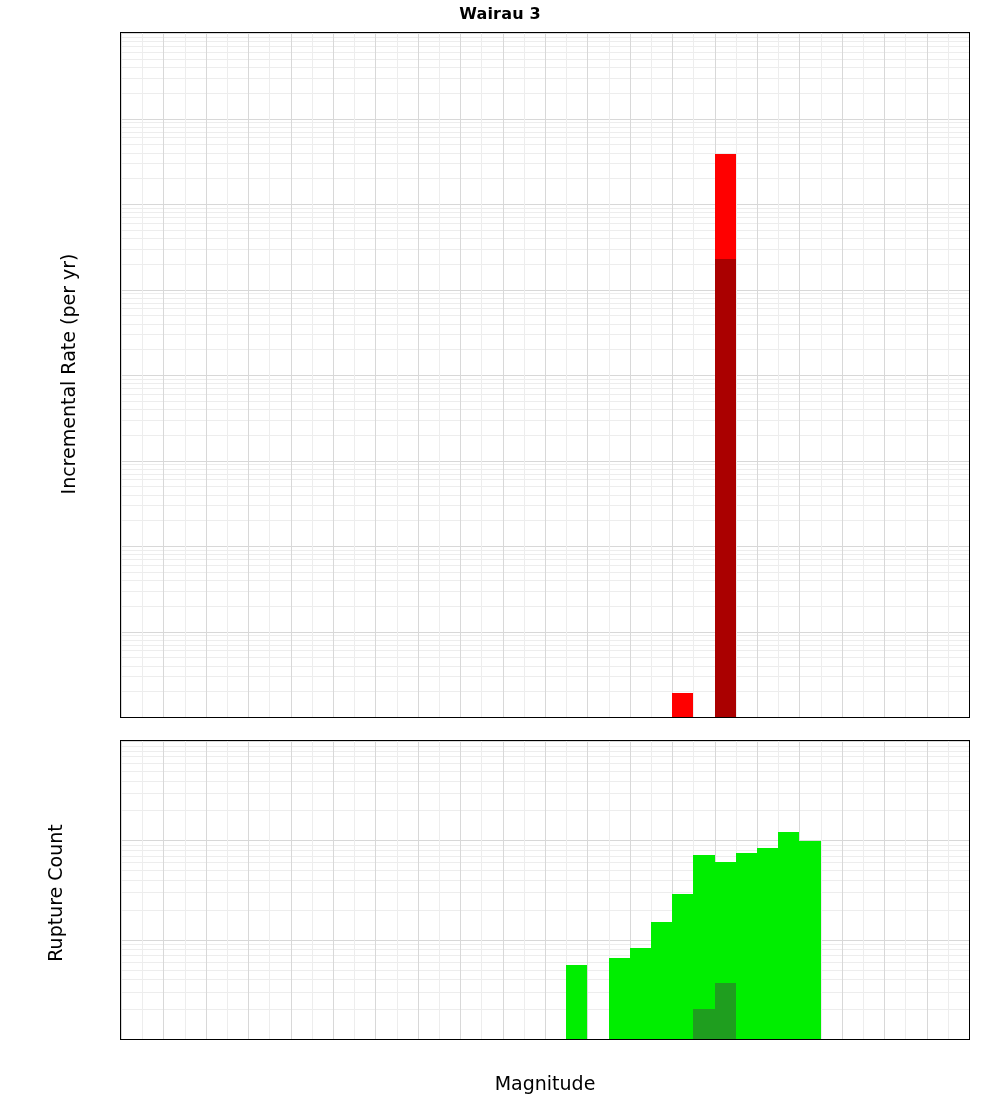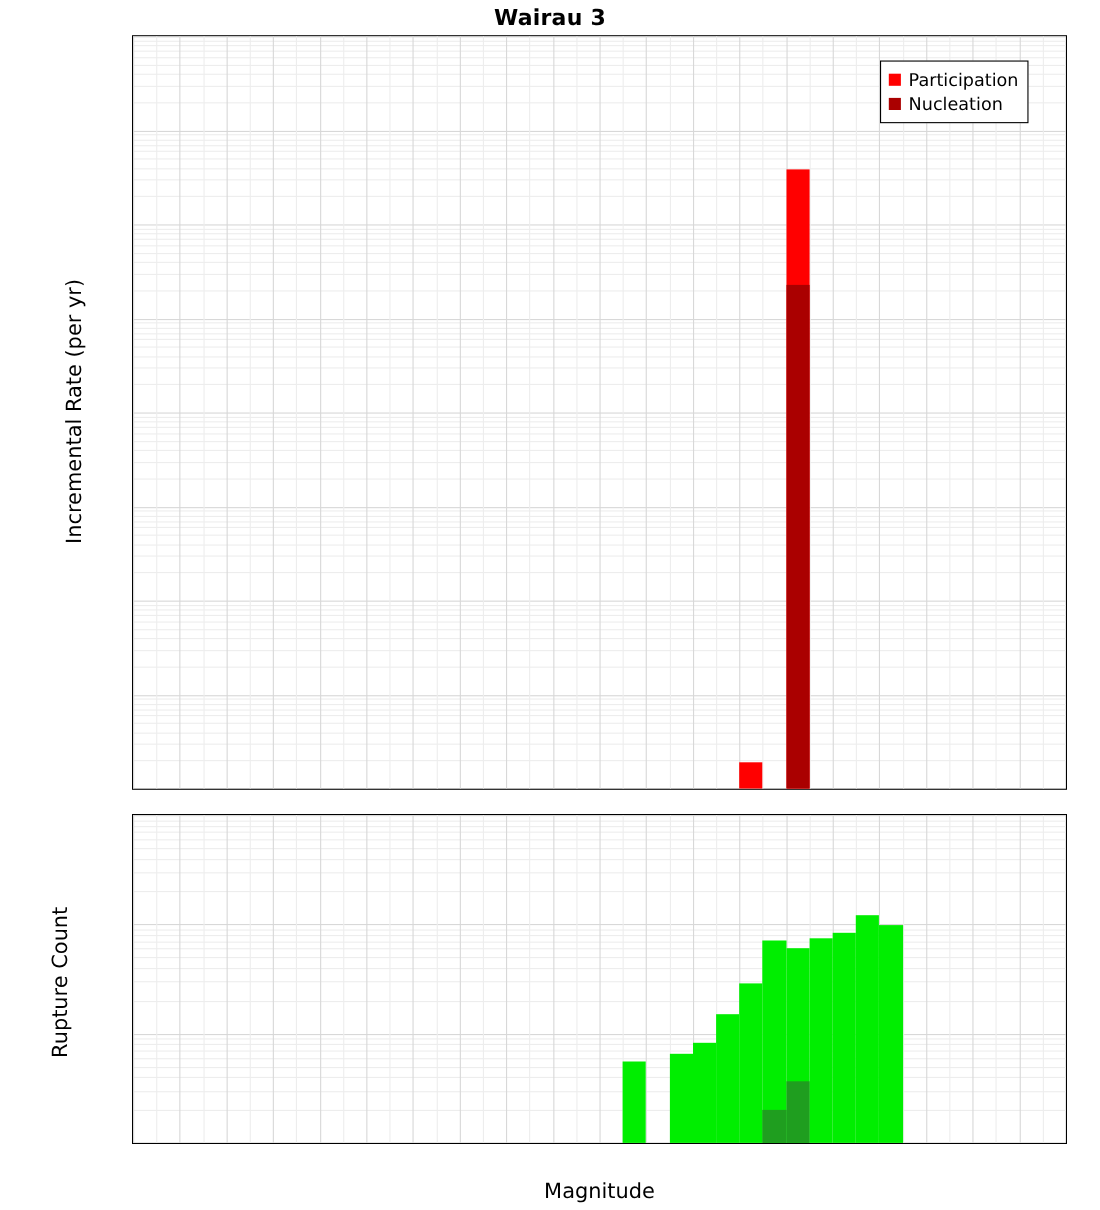--- a/index.html
+++ b/index.html
@@ -22,21 +22,21 @@
     height: 1100px;
   }
 
   
   .fig-title {
     position: absolute;
     left: 0;
     top: 4px;
     width: 1000px;
     text-align: center;
-    font-size: 20px;
+    font-size: 16px;
     font-weight: bold;
     letter-spacing: 0.2px;
   }
 
   
   .axes {
     position: absolute;
     box-sizing: border-box;
     border: 1.2px solid #000;
     background: #ffffff;
@@ -345,30 +345,20 @@
         <div class="gridline-v minor" style="left: 827px;"></div>
         <div class="gridline-v" style="left: 848px;"></div>
         <div class="tick-x" style="left: 848px;"></div>
         <div class="bar" style="left: 551.2px; width: 21.2px; top: 660.167px; height: 23.8334px; background: rgb(255, 0, 0); z-index: 2;"></div>
         <div class="bar" style="left: 593.6px; width: 21.2px; top: 121.429px; height: 562.571px; background: rgb(255, 0, 0); z-index: 2;"></div>
         <div class="bar" style="left: 593.6px; width: 21.2px; top: 225.572px; height: 458.428px; background: rgb(170, 0, 0); z-index: 3;"></div>
       </div>
   </div>
   <div class="axis-title-y" style="left:-112px; top:363px; width:360px; text-align:center; transform:rotate(-90deg);">Incremental Rate (per yr)</div>
 
-  <div class="legend" id="legend-top" style="left:800px; top:55px;">
-    <div class="legend-row">
-      <span class="legend-swatch" style="background:#ff0000;"></span>
-      <span>Participation</span>
-    </div>
-    <div class="legend-row">
-      <span class="legend-swatch" style="background:#aa0000;"></span>
-      <span>Nucleation</span>
-    </div>
-  </div>
 
   <div class="axes" id="axes-bot" style="left:120px; top:740px; width:850px; height:300px;">
     <div class="plotinner" id="bot-inner">
         <div class="gridline-h" style="top: 298px;"></div>
         <div class="tick-y" style="top: 298px;"></div>
         <div class="gridline-h minor" style="top: 268px;"></div>
         <div class="tick-y minor" style="top: 268px;"></div>
         <div class="gridline-h minor" style="top: 251px;"></div>
         <div class="tick-y minor" style="top: 251px;"></div>
         <div class="gridline-h minor" style="top: 238px;"></div>

